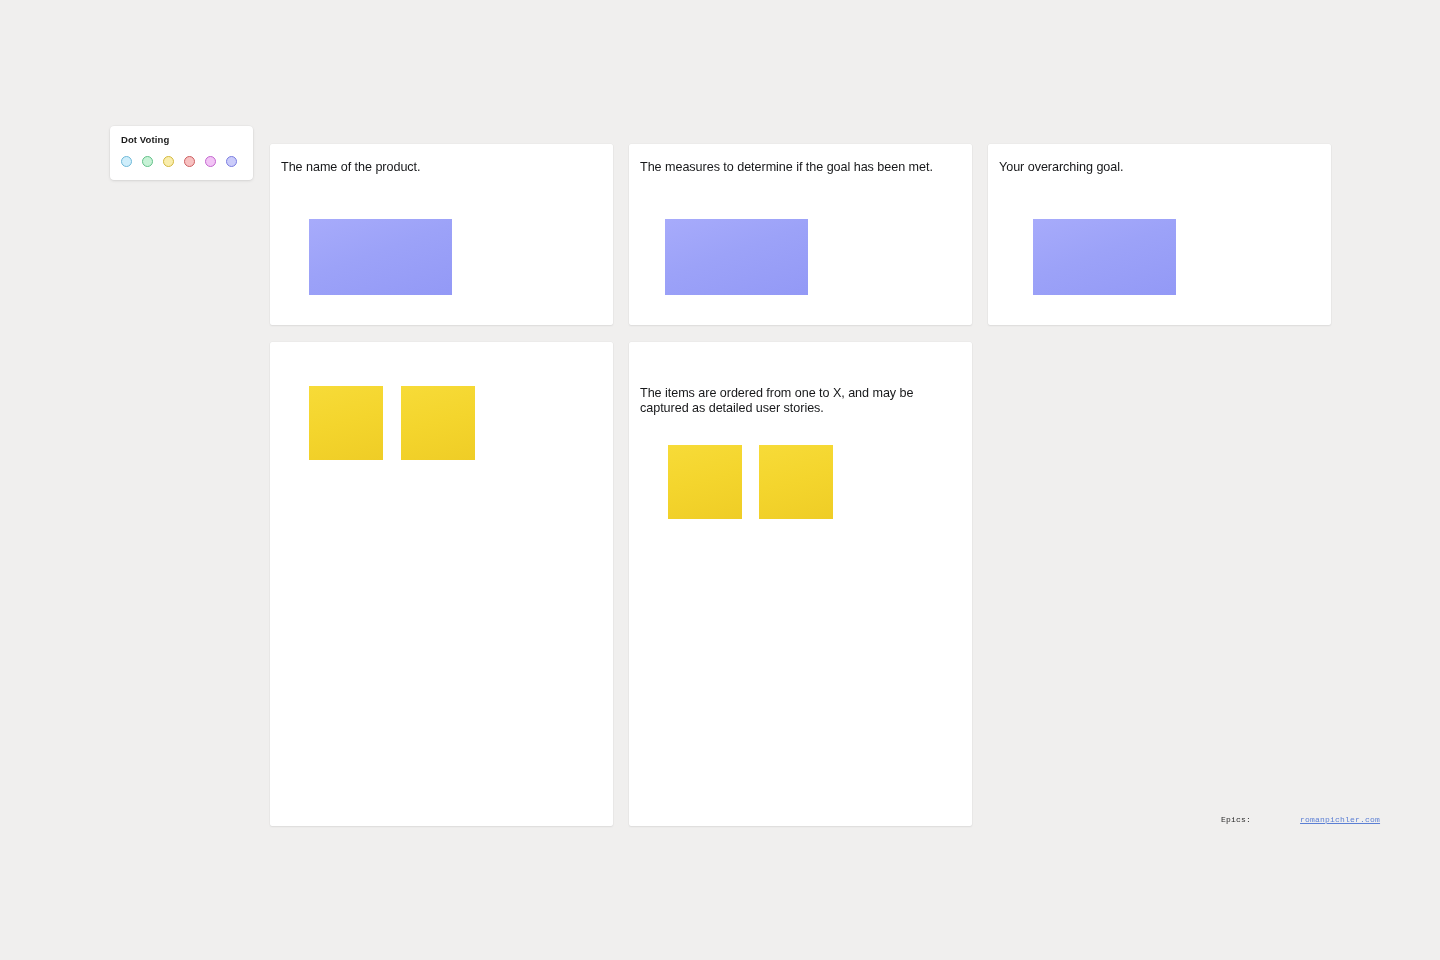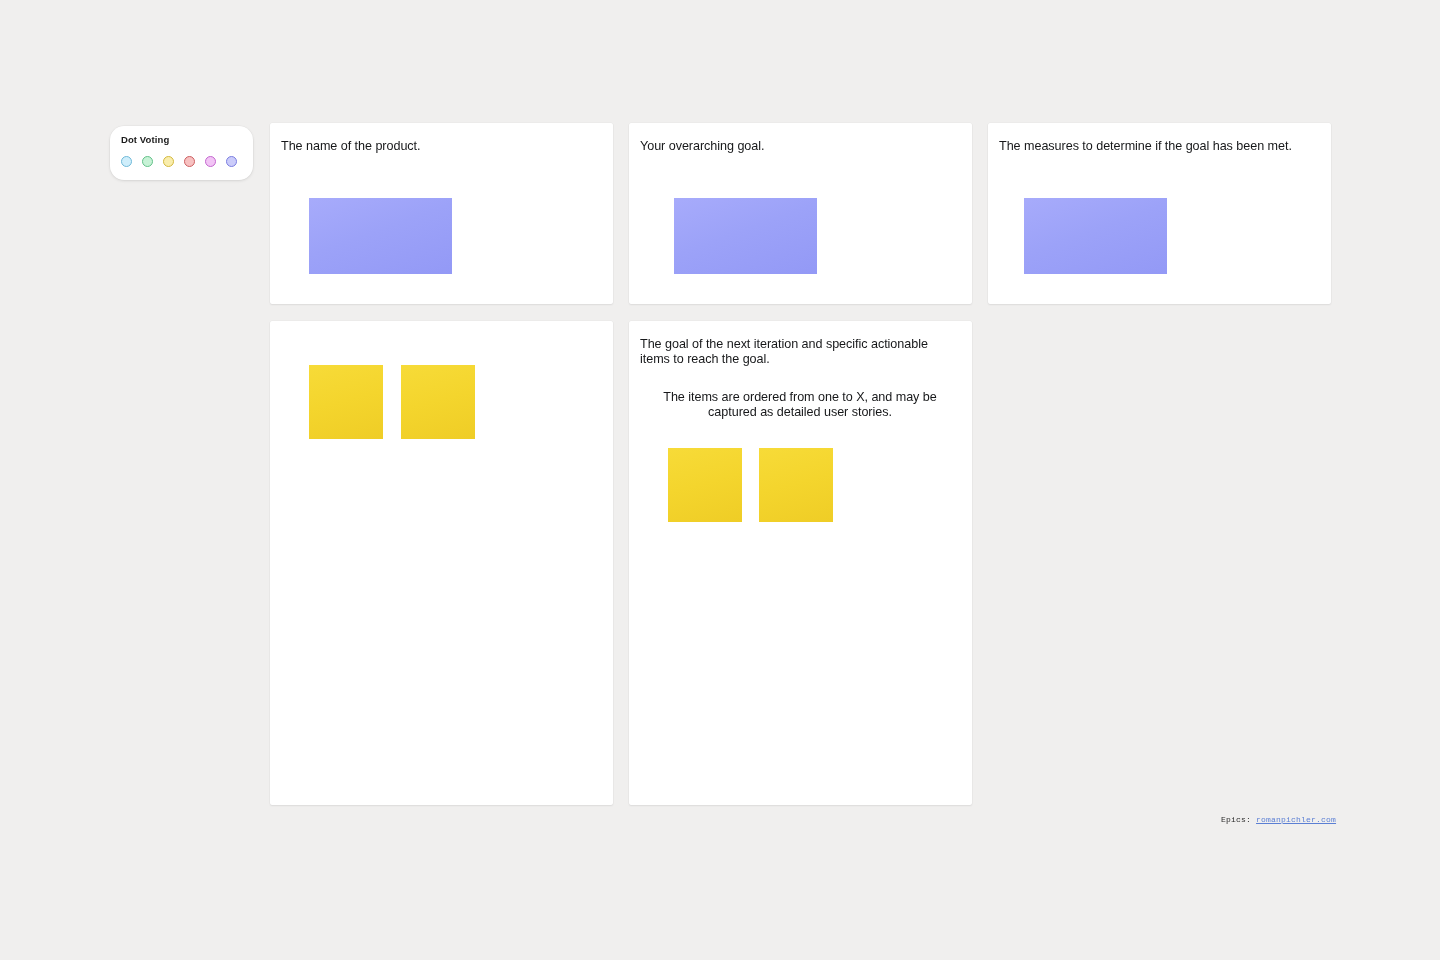--- a/index.html
+++ b/index.html
@@ -17,21 +17,21 @@
   }
 
   
   #dot-voting-widget {
     position: absolute;
     left: 110px;
     top: 126px;
     width: 143px;
     height: 54px;
     background: #ffffff;
-    border-radius: 14px;
+    border-radius: 4px;
     box-shadow: 0 1px 3px rgba(0,0,0,0.10), 0 0 0 0.5px rgba(0,0,0,0.04);
     box-sizing: border-box;
     padding: 9px 11px 0 11px;
   }
   #dot-voting-widget .dv-title {
     font-size: 9.5px;
     font-weight: bold;
     color: #1b1b1b;
     letter-spacing: 0.1px;
     line-height: 1;
@@ -48,21 +48,21 @@
     border-radius: 50%;
     box-sizing: border-box;
     border-width: 1px;
     border-style: solid;
   }
 
   
   #board {
     position: absolute;
     left: 270px;
-    top: 123px;
+    top: 144px;
     width: 1060px;
     display: grid;
     grid-template-columns: 343px 343px 343px;
     grid-template-rows: 181px 484px;
     column-gap: 16px;
     row-gap: 17px;
   }
   .card {
     background: #ffffff;
     border-radius: 2px;
@@ -78,22 +78,21 @@
     color: #17181a;
     letter-spacing: -0.05px;
     margin: 0;
     font-weight: normal;
   }
   .card-para {
     font-size: 12.6px;
     line-height: 1.22;
     color: #17181a;
     letter-spacing: -0.05px;
-    margin: 22px 0 0 0;
-    text-align: center;
+    margin: 28px 0 0 0;
   }
 
   
   .notes-row {
     display: flex;
     align-items: flex-start;
   }
   .sticky {
     position: relative;
     box-sizing: border-box;
@@ -163,45 +162,44 @@
 <div id="board">
 
   <div class="card">
     <p class="card-heading">The name of the product.</p>
     <div class="notes-row" id="blue-notes-row-1">
       <div class="sticky sticky-blue"></div>
     </div>
   </div>
 
   <div class="card">
+    <p class="card-heading">The measures to determine if the goal has been met.</p>
+    <div class="notes-row" id="blue-notes-row-3">
+      <div class="sticky sticky-blue"></div>
+    </div>
+  </div>
+
+  <div class="card">
     <p class="card-heading">Your overarching goal.</p>
     <div class="notes-row" id="blue-notes-row-2">
       <div class="sticky sticky-blue"></div>
     </div>
   </div>
 
-  <div class="card">
-    <p class="card-heading">The measures to determine if the goal has been met.</p>
-    <div class="notes-row" id="blue-notes-row-3">
-      <div class="sticky sticky-blue"></div>
-    </div>
-  </div>
-
 
   <div class="card">
     <div class="notes-row" id="yellow-notes-ux">
       <div class="sticky sticky-yellow"></div>
       <div class="sticky sticky-yellow"></div>
     </div>
   </div>
 
   <div class="card">
-    <p class="card-heading">The goal of the next iteration and specific actionable items to reach the goal.</p>
     <p class="card-para">The items are ordered from one to X, and may be captured as detailed user stories.</p>
     <div class="notes-row" id="yellow-notes-goal">
       <div class="sticky sticky-yellow"></div>
       <div class="sticky sticky-yellow"></div>
     </div>
   </div>
 
 </div>
 
-<div id="source-credit"><span>Epics:</span> <span class="src-link" style="color: rgb(91, 127, 212);">romanpichler.com</span></div>
+<div id="source-credit"><span>Epics:</span> <span class="src-link" style="color: rgb(91, 127, 212); margin-left: 44px;">romanpichler.com</span></div>
 
 </body></html>

